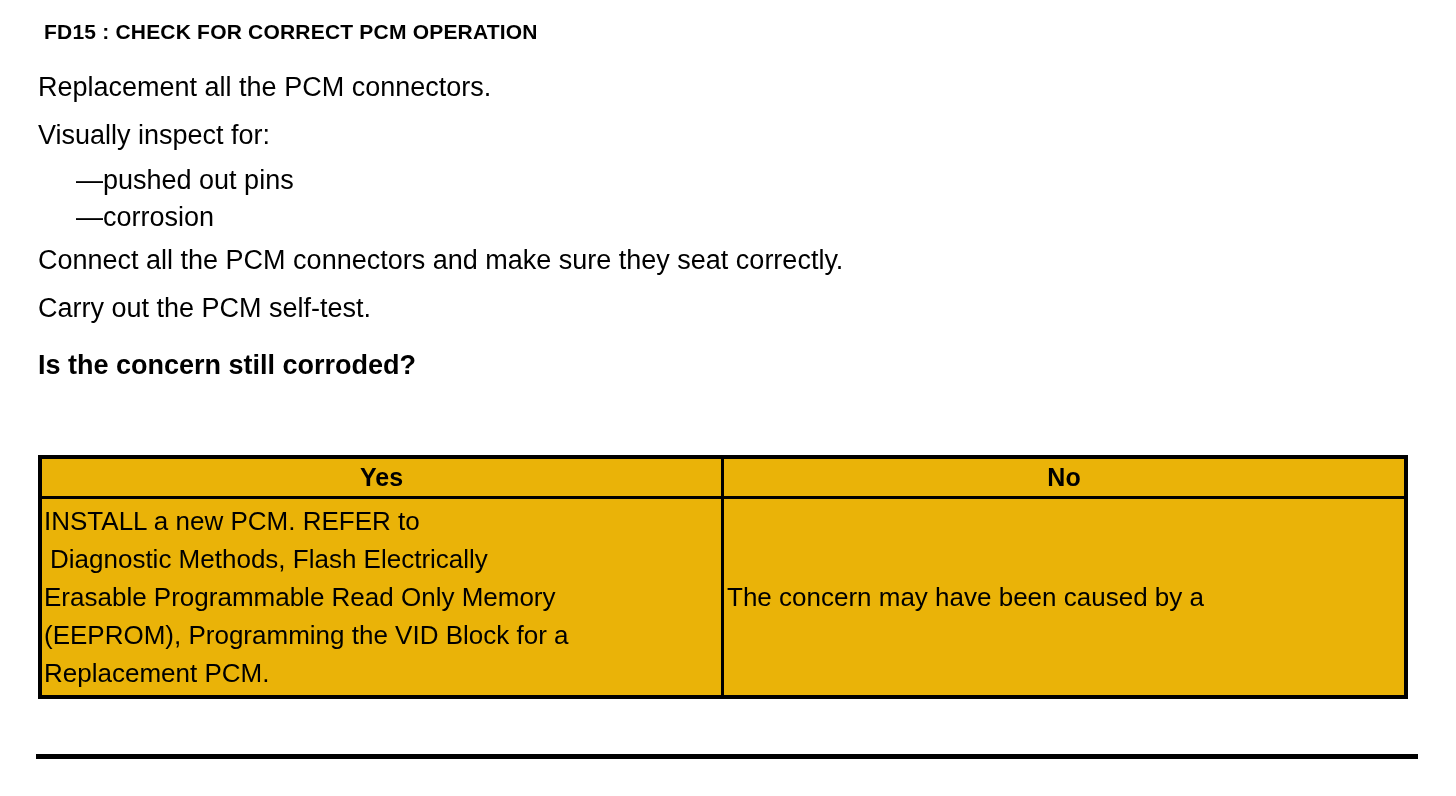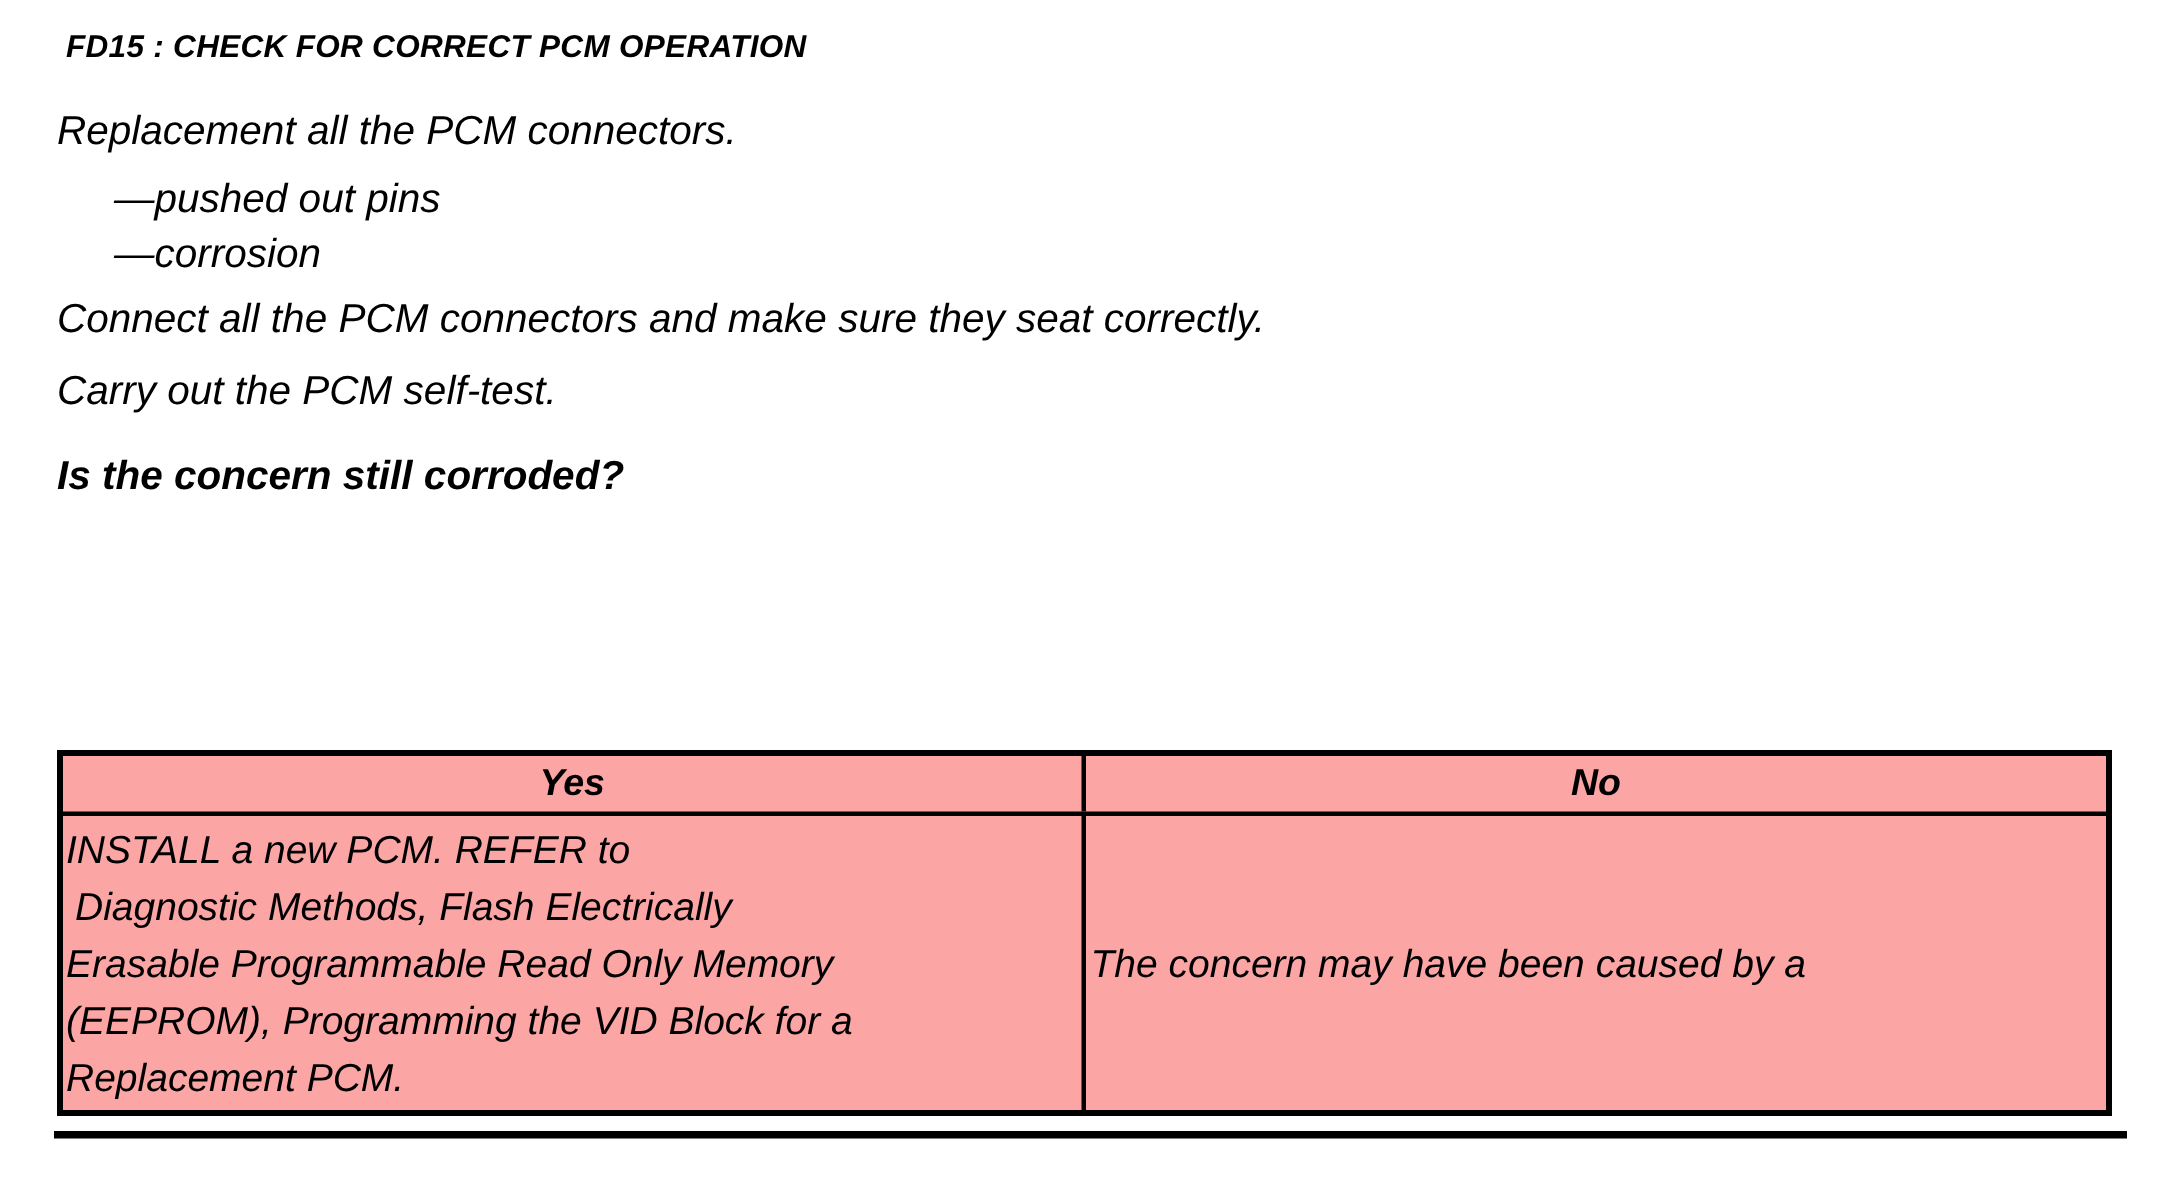--- a/index.html
+++ b/index.html
@@ -14,21 +14,20 @@
     font-family: "Liberation Sans", sans-serif;
     color: #000000;
     overflow: hidden;
   }
 
   #page {
     position: absolute;
     left: 0; top: 0;
     width: 1212px;
     height: 796px;
-    font-style: italic;
   }
 
   
   .doc-title {
     position: absolute;
     left: 44px;
     top: 19px;
     font-size: 21px;
     font-weight: bold;
     letter-spacing: 0.2px;
@@ -57,25 +56,25 @@
   }
   .step-line.bold {
     font-weight: bold;
     padding-top: 9px;
   }
 
   
   .decision-table {
     position: absolute;
     left: 38px;
-    top: 500px;
+    top: 455px;
     width: 1370px;
     border: 4px solid #000000;
     border-collapse: collapse;
-    background: #fca5a5;
+    background: #eab308;
     box-sizing: border-box;
   }
   .dt-head {
     display: flex;
     border-bottom: 3px solid #000000;
     height: 37px;
   }
   .dt-body {
     display: flex;
     min-height: 186px;
@@ -136,20 +135,21 @@
 </style>
 </head>
 <body>
 
 <div id="page">
 
   <div class="doc-title">FD15 : CHECK FOR CORRECT PCM OPERATION</div>
 
   <div class="steps">
     <div class="step-line">Replacement all the PCM connectors.</div>
+    <div class="step-line">Visually inspect for:</div>
     <div class="step-line sub first-sub">—pushed out pins</div>
     <div class="step-line sub">—corrosion</div>
     <div class="step-line">Connect all the PCM connectors and make sure they seat correctly.</div>
     <div class="step-line">Carry out the PCM self-test.</div>
     <div class="step-line bold">Is the concern still corroded?</div>
   </div>
 
   <div class="decision-table">
 
     <div class="dt-head">

